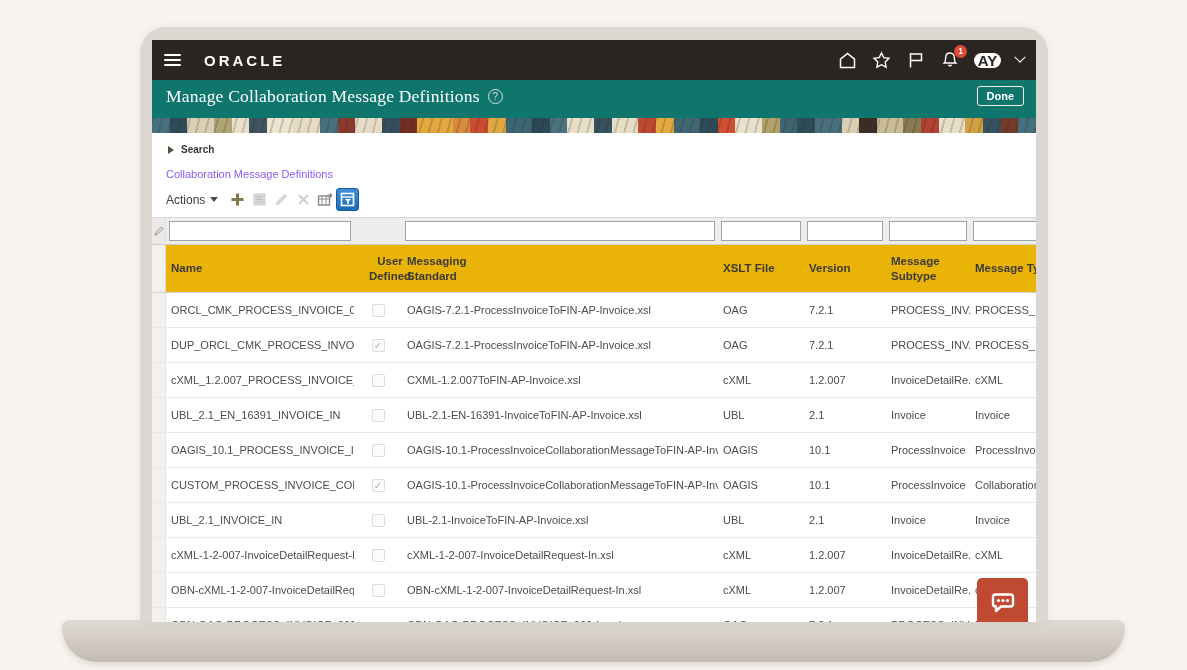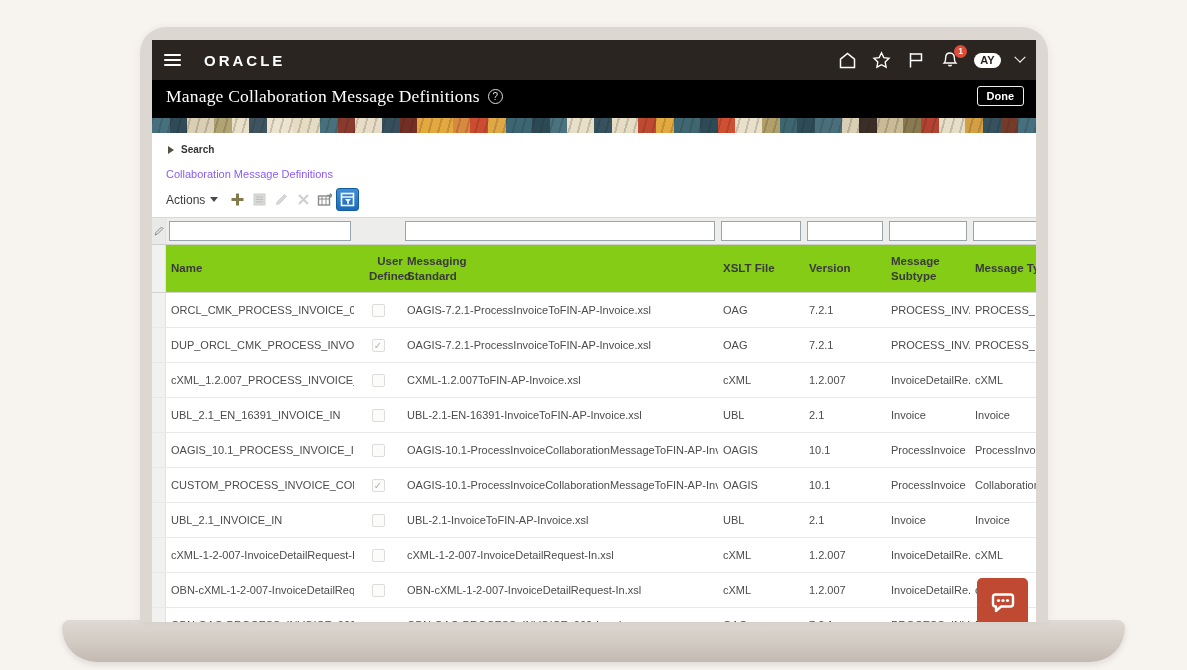--- a/index.html
+++ b/index.html
@@ -17,27 +17,27 @@
 
   
   .app-header { background:#2a2521; height:40px; display:flex; align-items:center; padding:0 12px; color:#fff; }
   .hamburger { width:17px; display:flex; flex-direction:column; gap:3px; cursor:pointer; }
   .hamburger span { display:block; height:2px; background:#fff; border-radius:1px; }
   .brand { font-size:15px; font-weight:bold; letter-spacing:3px; margin-left:23px; }
   .hdr-right { margin-left:auto; display:flex; align-items:center; gap:15px; }
   .hdr-ic { width:19px; height:19px; position:relative; cursor:pointer; display:flex; align-items:center; justify-content:center; }
   .badge { position:absolute; top:-6px; right:-8px; background:#e04b37; color:#fff; font-size:8.5px;
     min-width:13px; height:13px; border-radius:7px; display:flex; align-items:center; justify-content:center; font-weight:bold; }
-  .avatar { background:#fff; color:#2a2521; font-size:11px; font-weight:bold; border-radius:10px;
+  .avatar { background:#fff; color:#2a2521; font-size:15px; font-weight:bold; border-radius:10px;
     width:27px; height:15px; display:flex; align-items:center; justify-content:center; cursor:pointer; }
   .chev { width:8px; height:8px; border-right:1.5px solid #fff; border-bottom:1.5px solid #fff;
     transform:rotate(45deg) translate(-2px,-2px); cursor:pointer; }
 
   
-  .title-bar { background:#000000; height:38px; display:flex; align-items:center; padding:0 12px 6px 14px; color:#fff; }
+  .title-bar { background:#0f766e; height:38px; display:flex; align-items:center; padding:0 12px 6px 14px; color:#fff; }
   .page-title { font-family:"Liberation Serif", serif; font-size:17.5px; letter-spacing:.2px; }
   .help-ic { width:15px; height:15px; border:1px solid #ddd; border-radius:50%; font-size:10px;
     display:inline-flex; align-items:center; justify-content:center; margin-left:8px; color:#ddd; }
   .done-btn { margin-left:auto; background:transparent; border:1px solid #f1efec; border-radius:3px;
     color:#fff; font-size:11px; font-weight:bold; padding:3px 9px; cursor:pointer; font-family:"Liberation Sans",sans-serif; }
 
   
   .banner { height:15px;
     background:
       repeating-linear-gradient(105deg, rgba(40,30,20,.18) 0 2px, rgba(255,255,255,0) 2px 9px),
@@ -69,21 +69,21 @@
 
   
   .grid-row { display:grid; grid-template-columns:14px 188px 48px 316px 86px 82px 84px 140px; }
   .sel-col { background:#f1f1f0; border-right:1px solid #e2e2e1; }
 
   .filter-row { background:#ededec; border-top:1px solid #d9d9d8; border-bottom:1px solid #cfcfce; height:28px; }
   .filter-row .sel-col { display:flex; align-items:center; justify-content:center; background:#e9e9e8; }
   .filter-cell { display:flex; align-items:center; padding:0 3px; }
   .filter-cell input { width:100%; height:20px; border:1px solid #9aa5ab; background:#fff; font-size:11px; padding:0 4px; font-family:"Liberation Sans",sans-serif; }
 
-  .head-row { height:48px; border-bottom:1px solid #d2d2d1; background:#84cc16; }
+  .head-row { height:48px; border-bottom:1px solid #d2d2d1; background:#eab308; }
   .th { display:flex; align-items:center; font-size:11.5px; font-weight:bold; color:#3a3a3a; padding:0 5px; line-height:1.25; }
   .th.center { justify-content:center; text-align:center;margin-left:24px; }
 
   .data-row { height:35px; border-bottom:1px solid #e9e9e8; background:#fff; cursor:pointer; }
   .td { display:flex; align-items:center; font-size:11px; color:#4c4c4c; padding:0 5px;
         white-space:nowrap; overflow:hidden; }
   .td.center { justify-content:center; }
   .cb { width:13px; height:13px; border:1.5px solid #dcdcdb; border-radius:2px; background:#fcfcfb;
         display:flex; align-items:center; justify-content:center; font-size:10px; color:#b0b0af; }
   .cb.checked::after { content:"\2713"; }

